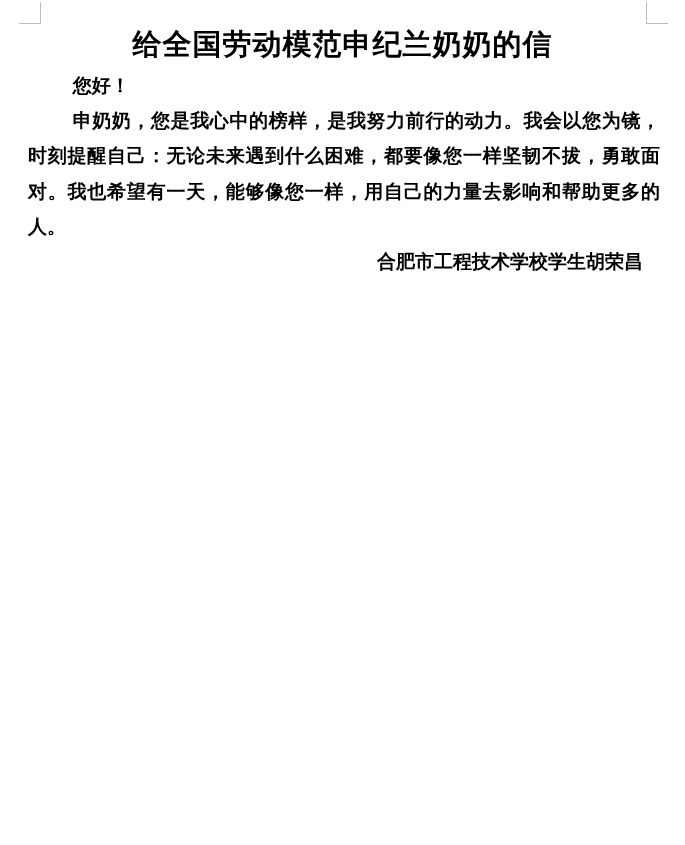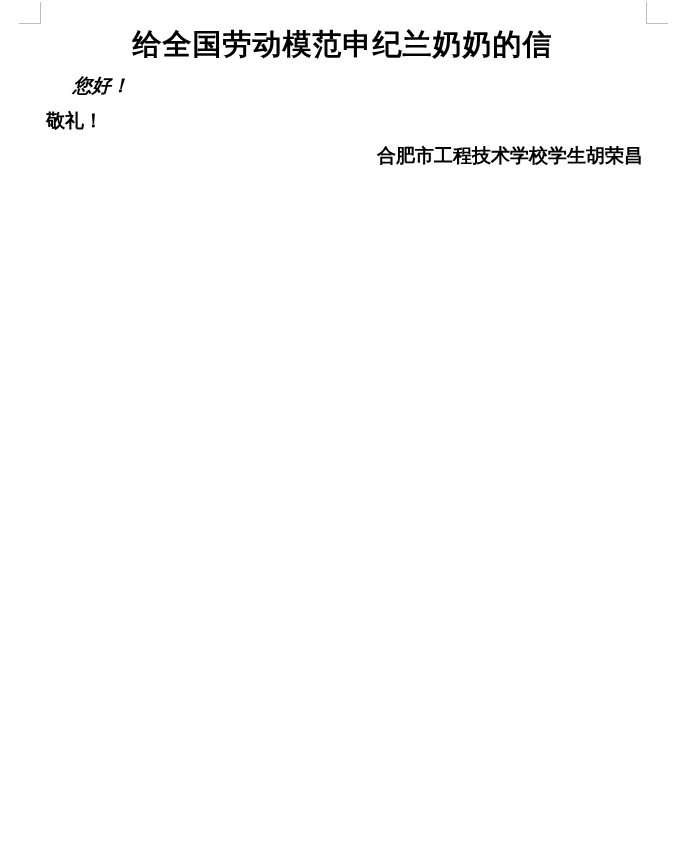--- a/index.html
+++ b/index.html
@@ -47,38 +47,37 @@
     font-weight: bold;
     font-size: 19px;
     line-height: 35.2px;
     text-align: justify;
   }
   .letter-body p {
     margin: 0;
   }
   .indent-2 {
     text-indent: 2.35em;
-    font-style: italic;
   }
   .jingli {
     text-indent: 0.95em;
   }
   .signature {
     text-align: right;
     padding-right: 17px;
   }
 </style>
 </head>
 <body>
 
 <div class="page">
   <div class="corner-mark left"></div>
   <div class="corner-mark right"></div>
 
   <h1 class="title">给全国劳动模范申纪兰奶奶的信</h1>
 
   <div class="letter-body">
     <p class="indent-2">您好！</p>
-    <p class="jingli">敬礼！</p>
+    <p class="indent-2">申奶奶，您是我心中的榜样，是我努力前行的动力。我会以您为镜，时刻提醒自己：无论未来遇到什么困难，都要像您一样坚韧不拔，勇敢面对。我也希望有一天，能够像您一样，用自己的力量去影响和帮助更多的人。</p>
     <p class="signature">合肥市工程技术学校学生胡荣昌</p>
 
   </div>
 </div>
 
 </body></html>

